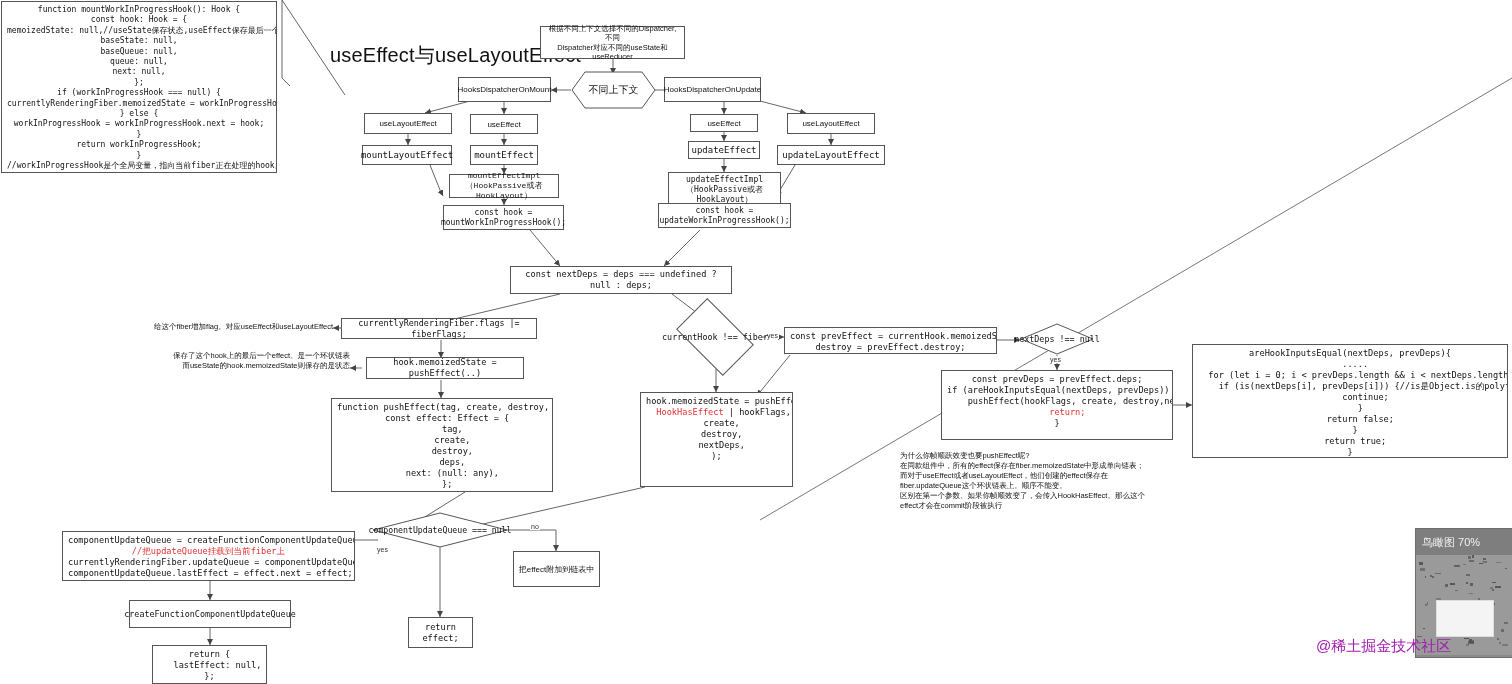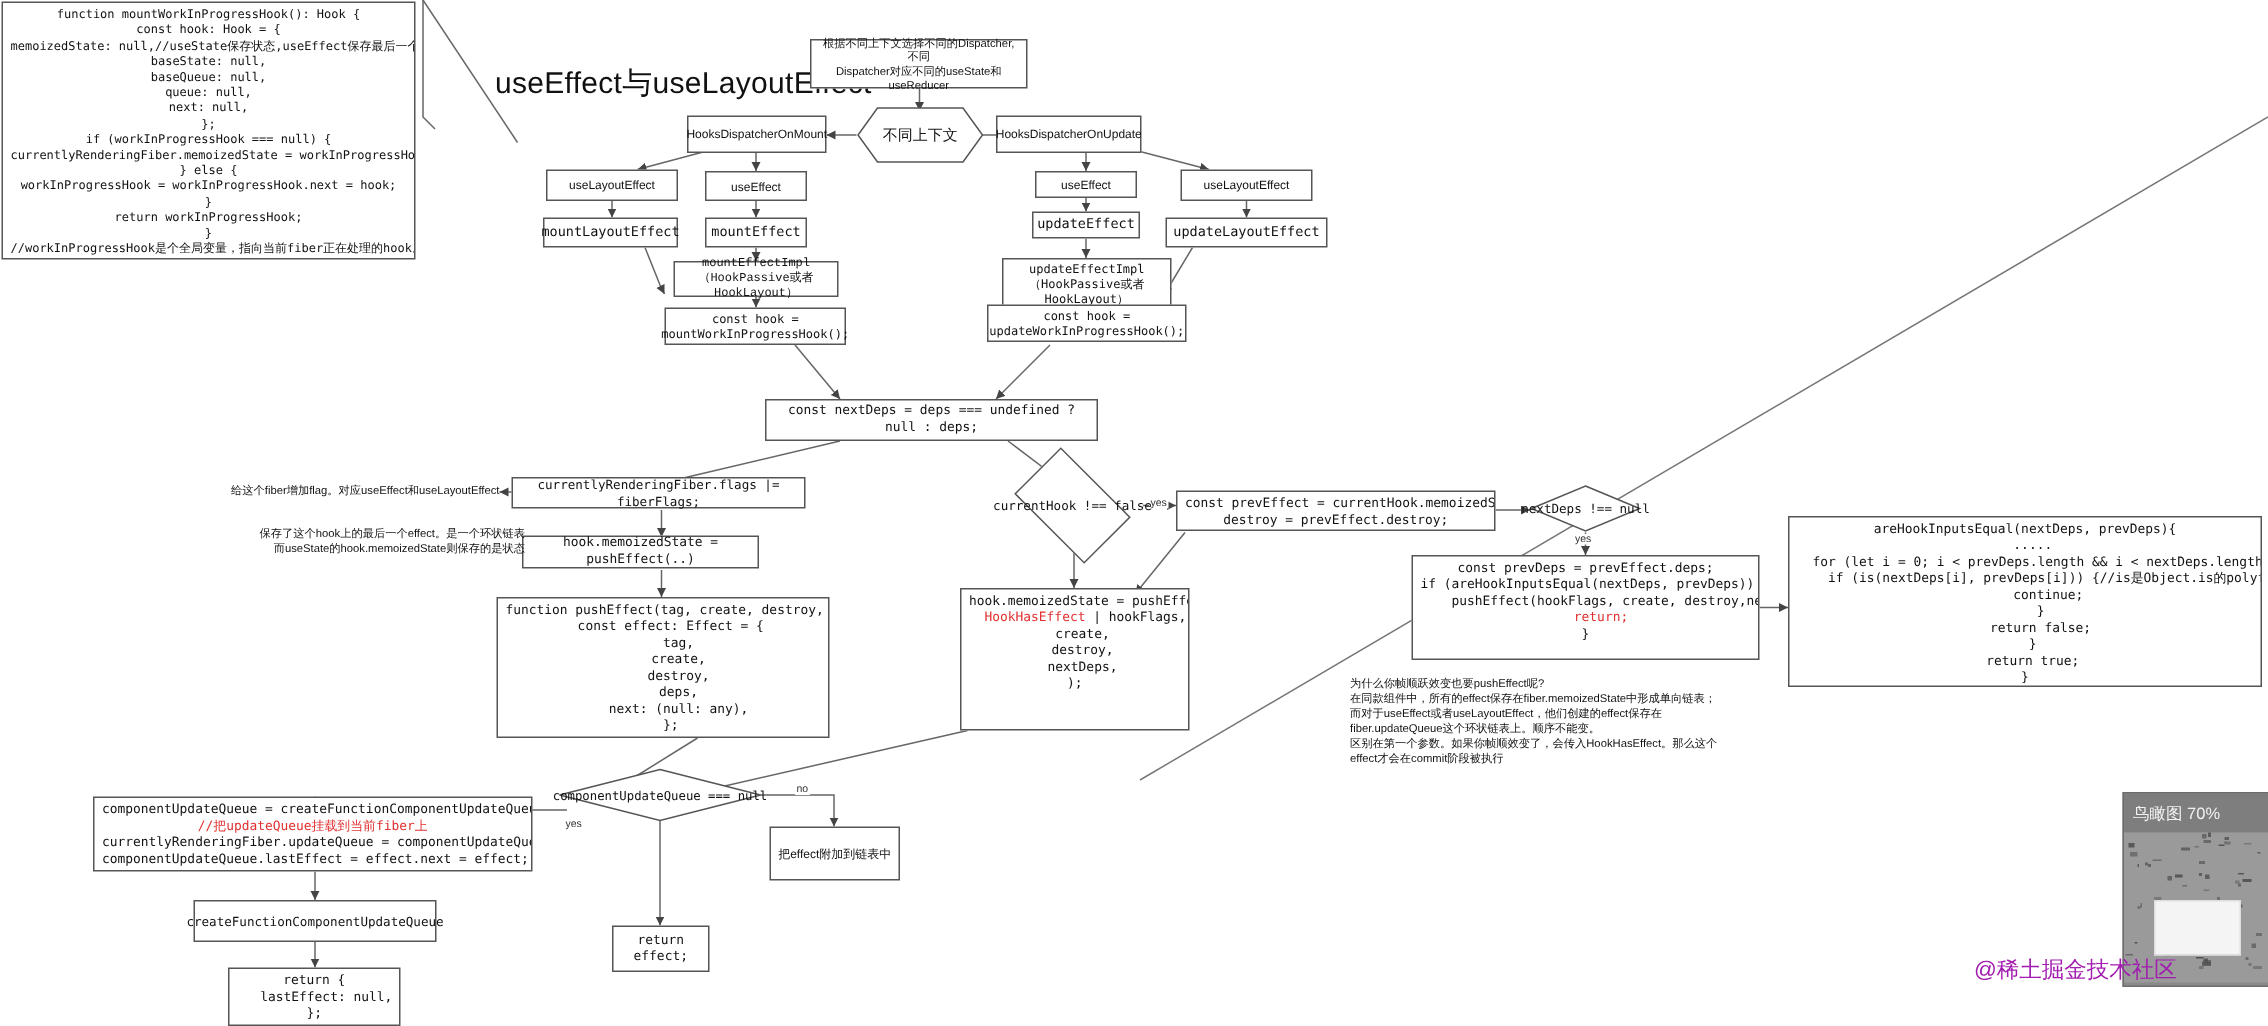--- a/index.html
+++ b/index.html
@@ -216,21 +216,21 @@
   <div class="node" style="left:777px;top:145px;width:108px;height:20px;">updateLayoutEffect</div>
   <div class="node" style="left:668px;top:172px;width:113px;height:36px;white-space:pre-line;font-size:8px;line-height:10px;">updateEffectImpl
 （HookPassive或者HookLayout）</div>
   <div class="node" style="left:658px;top:203px;width:133px;height:25px;white-space:pre-line;font-size:8px;line-height:10px;">const hook =
 updateWorkInProgressHook();</div>
 
   <div class="node" style="left:510px;top:266px;width:222px;height:28px;font-size:8.6px;">const nextDeps = deps === undefined ? null : deps;</div>
 
   <div class="node" style="left:341px;top:318px;width:196px;height:21px;font-size:8.4px;">currentlyRenderingFiber.flags |= fiberFlags;</div>
 
-  <div class="node" style="left:348px;top:357px;width:158px;height:22px;font-size:8.6px;">hook.memoizedState = pushEffect(..)</div>
+  <div class="node" style="left:366px;top:357px;width:158px;height:22px;font-size:8.6px;">hook.memoizedState = pushEffect(..)</div>
 
   <div class="note right" style="left:143px;top:322px;width:190px;">给这个fiber增加flag。对应useEffect和useLayoutEffect</div>
   <div class="note right" style="left:160px;top:351px;width:190px;">保存了这个hook上的最后一个effect。是一个环状链表
 而useState的hook.memoizedState则保存的是状态</div>
   <div class="note" style="left:900px;top:451px;width:250px;">为什么你帧顺跃效变也要pushEffect呢?
 在同款组件中，所有的effect保存在fiber.memoizedState中形成单向链表；
 而对于useEffect或者useLayoutEffect，他们创建的effect保存在
 fiber.updateQueue这个环状链表上。顺序不能变。
 区别在第一个参数。如果你帧顺效变了，会传入HookHasEffect。那么这个
 effect才会在commit阶段被执行</div>
@@ -239,21 +239,21 @@
   const effect: Effect = {
     tag,
     create,
     destroy,
     deps,
     next: (null: any),
   };</div>
 
   <div class="diamond" style="left:682px;top:315px;width:66px;height:44px;">
     <div class="dshape"></div>
-    <div class="dtxt" style="font-size:8.4px;">currentHook !== false</div>
+    <div class="dtxt" style="font-size:8.4px;">currentHook !== fiber</div>
   </div>
   <div class="edgelabel" style="left:766px;top:332px;">yes</div>
 
   <div class="code" style="left:784px;top:327px;width:213px;height:27px;">const prevEffect = currentHook.memoizedState;
 destroy = prevEffect.destroy;</div>
 
   <div class="diamond" style="left:1020px;top:323px;width:74px;height:32px;">
     <div class="dshape" style="transform:rotate(0);border:none;background:transparent;">
       <svg width="74" height="32" viewBox="0 0 74 32">
           <polygon points="37,1 73,16 37,31 1,16" fill="#fff" stroke="#555" stroke-width="1"></polygon>

